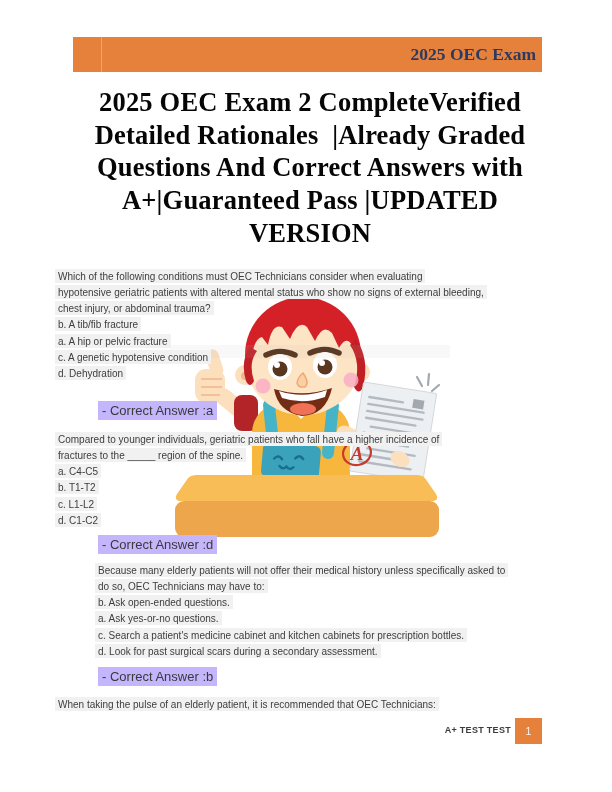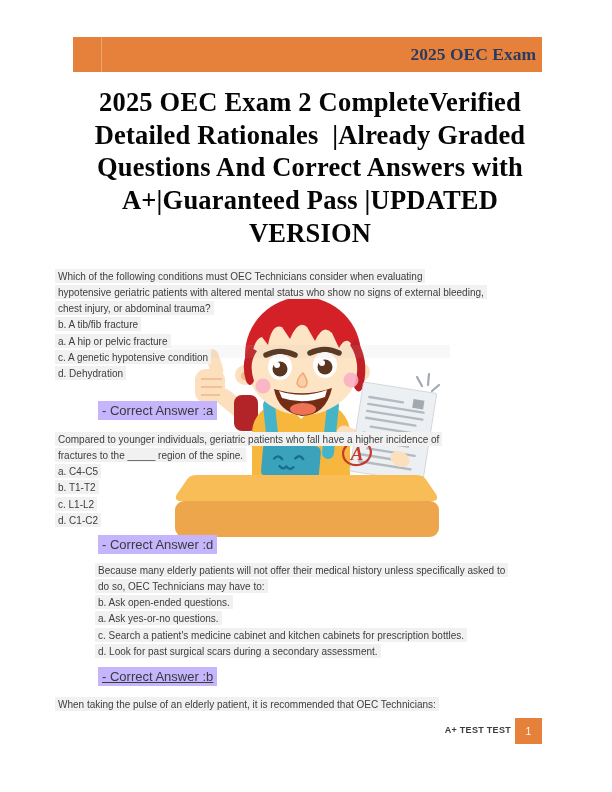--- a/index.html
+++ b/index.html
@@ -20,21 +20,21 @@
 
   
   .q{position:absolute;left:55px;width:500px;z-index:2;font-size:10px;color:#3d3d3d;}
   .q .ln{line-height:16.33px;white-space:pre;}
   .q .ln span{background:#f1f1f1;padding:1.5px 3px;}
   .q1{top:268px;} .q2{top:431px;} .q3{top:562px;margin-left:40px;} .q4{top:696px;}
 
   
   .chip{position:absolute;left:70px;z-index:2;background:#c4b5fd;color:#3a3a3a;
         font-size:13px;padding:1.5px 4px 2.5px;white-space:pre;margin-left:28px;}
-  .chip-a{top:401px;} .chip-d{top:535px;} .chip-b{top:667px;text-decoration:underline;}
+  .chip-a{top:401px;} .chip-d{top:535px;} .chip-b{top:667px;}
 
   
   .footer-brand{position:absolute;top:725px;right:101px;z-index:2;font-size:9px;font-weight:700;
         color:#3c3c3c;letter-spacing:.3px;white-space:pre;}
   .page-num{position:absolute;left:515px;top:718px;width:27px;height:26px;z-index:2;background:#e5813b;
         color:rgba(255,255,255,.92);font-size:10.5px;text-align:center;line-height:26px;}
 
   
   .illo{position:absolute;left:170px;top:295px;width:280px;height:250px;z-index:1;}
 </style>

